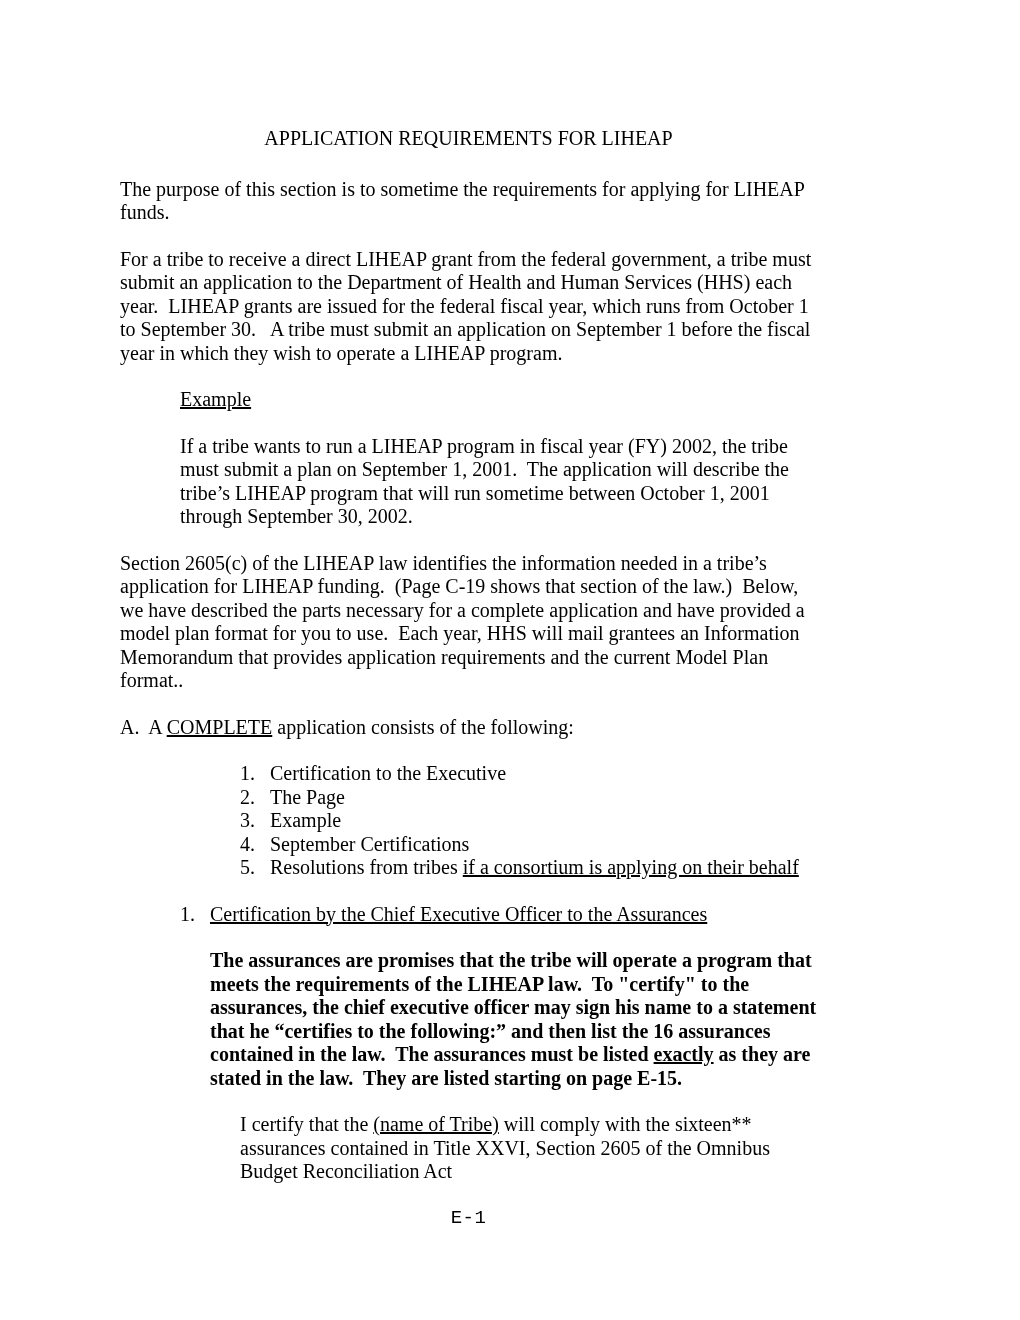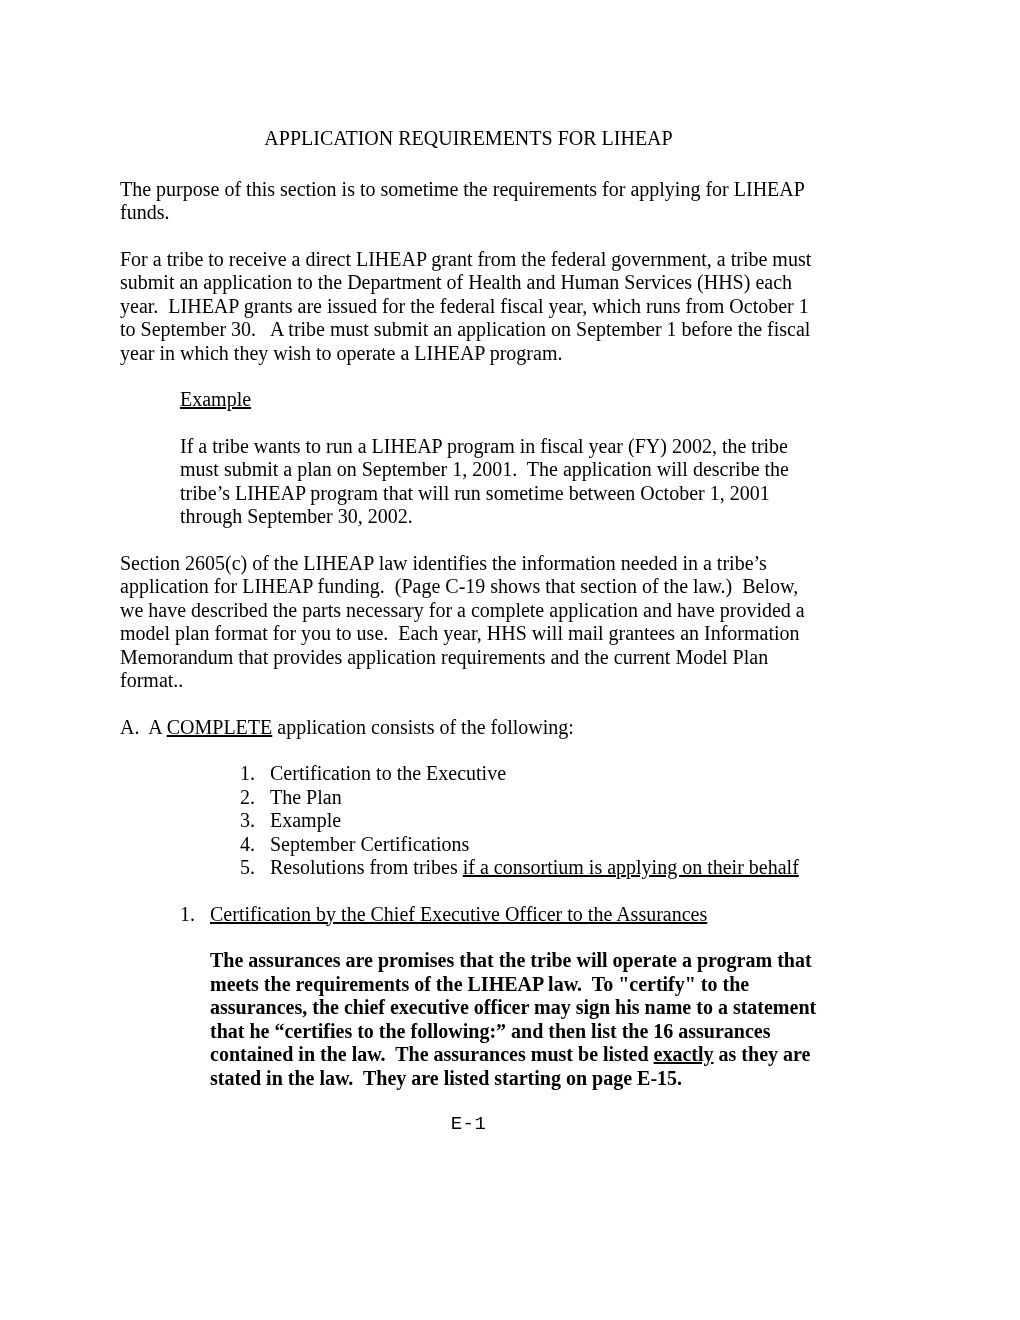--- a/index.html
+++ b/index.html
@@ -70,21 +70,21 @@
 
   <p class="block runs"><span>A.  A </span><span class="u">COMPLETE</span><span> application consists of the following:</span></p>
 
   <div class="list">
     <div class="list-row">
       <span class="num">1.</span>
       <span class="row-text runs"><span>Certification to the Executive</span></span>
     </div>
     <div class="list-row">
       <span class="num">2.</span>
-      <span class="row-text runs"><span>The Plan</span></span>
+      <span class="row-text runs"><span>The Page</span></span>
     </div>
     <div class="list-row">
       <span class="num">3.</span>
       <span class="row-text runs"><span>Example</span></span>
     </div>
     <div class="list-row">
       <span class="num">4.</span>
       <span class="row-text runs"><span>September Certifications</span></span>
     </div>
     <div class="list-row">
@@ -94,16 +94,17 @@
   </div>
 
   <div class="block heading-row indent-1">
     <span class="num">1.</span>
     <span class="row-text runs"><span class="u">Certification by the Chief Executive Officer to the Assurances</span></span>
   </div>
 
   <p class="block runs indent-15"><span>The assurances are promises that the tribe will operate a program that meets the requirements of the LIHEAP law.  To "certify" to the assurances, the chief executive officer may sign his name to a statement that he “certifies to the following:” and then list the 16 assurances contained in the law.  The assurances must be listed </span><span class="u">exactly</span><span> as they are stated in the law.  They are listed starting on page E-15.</span></p>
 
 
+  <p class="block runs indent-2"><span>I certify that the </span><span class="u">(name of Tribe)</span><span> will comply with the sixteen** assurances contained in Title XXVI, Section 2605 of the Omnibus Budget Reconciliation Act</span></p>
 
   <div class="footer">E-1</div>
 
 </div>
 
 </body></html>

